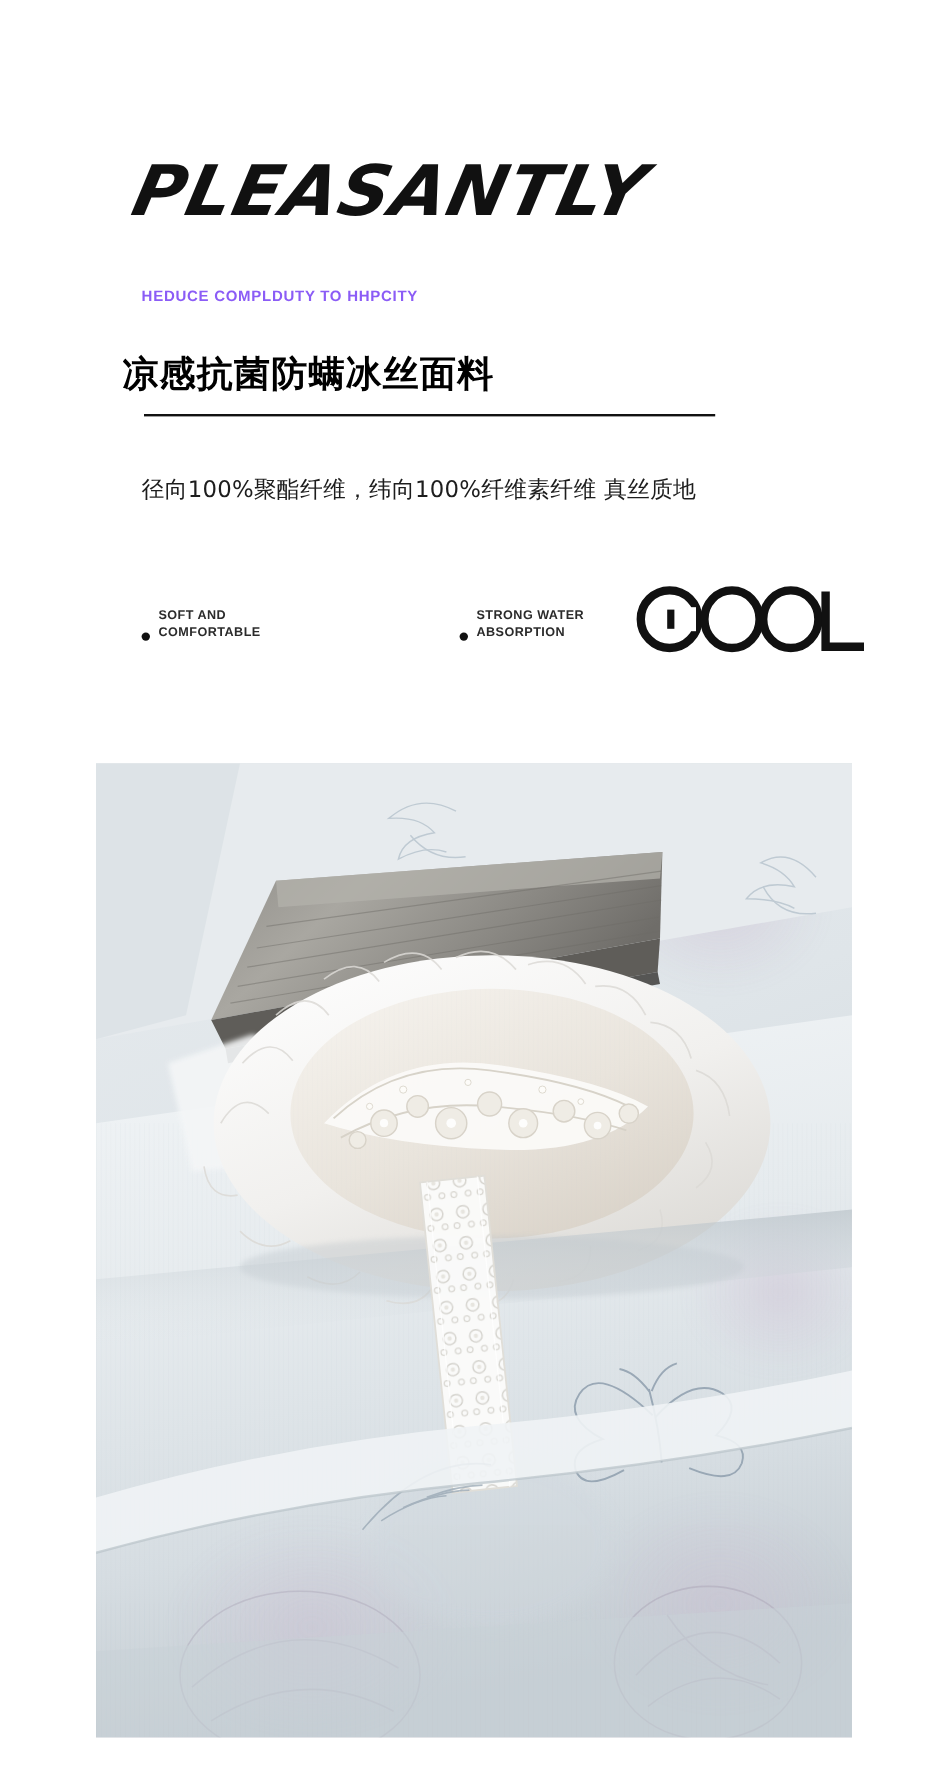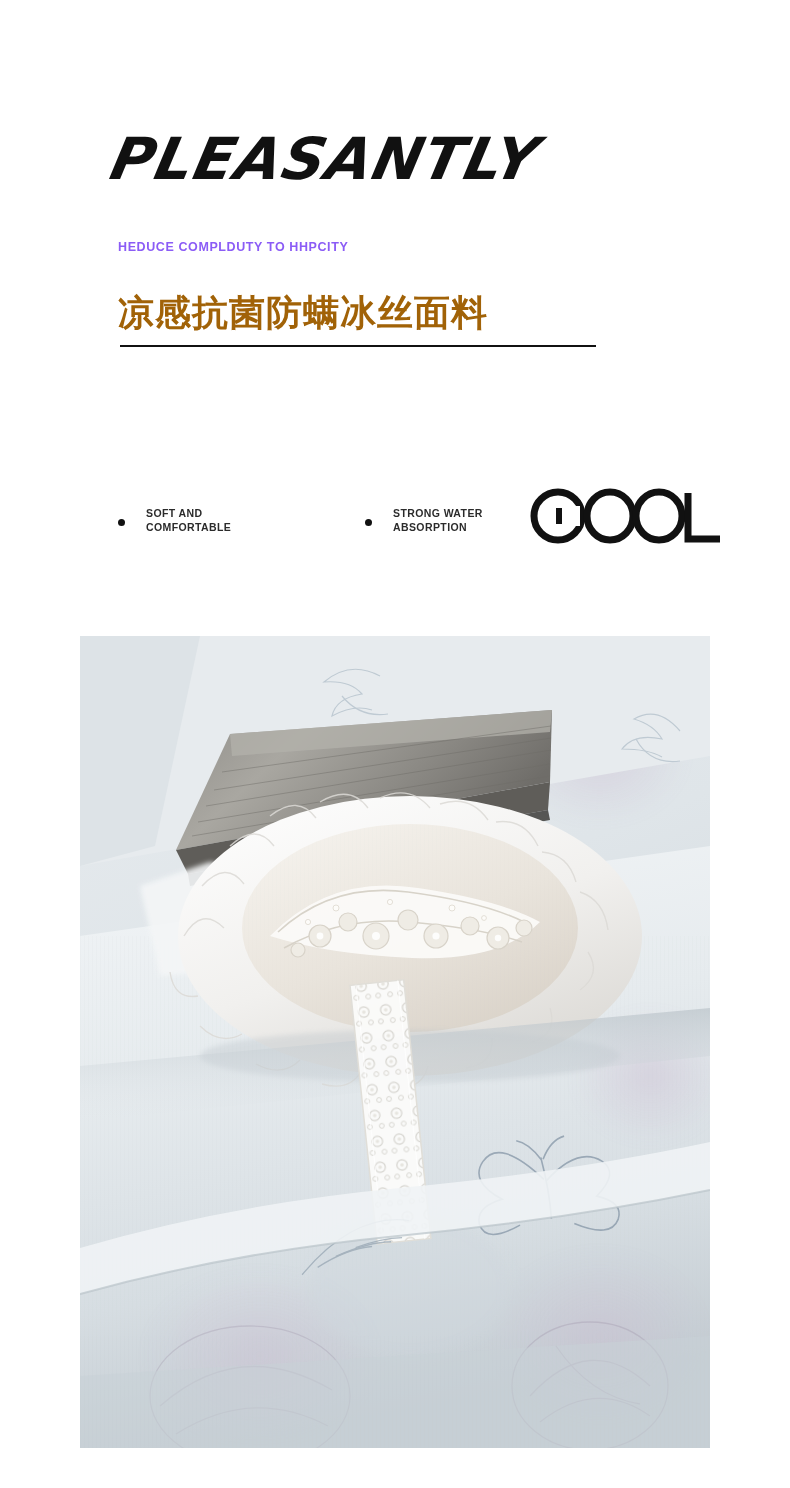--- a/index.html
+++ b/index.html
@@ -55,27 +55,27 @@
     top: 240px;
     font-size: 12.5px;
     letter-spacing: 0.6px;
     font-weight: 700;
     color: #8b5cf6;
     white-space: nowrap;
   }
 
   .headline-cn {
     position: absolute;
-    left: 118px;
+    left: 102px;
     top: 288px;
     font-family: "DejaVu Sans", sans-serif;
-    font-size: 36px;
+    font-size: 30px;
     line-height: 50px;
     font-weight: 700;
-    color: #a16207;
+    color: #000000;
     letter-spacing: 1px;
     white-space: nowrap;
   }
   .headline-underline {
     position: absolute;
     left: 120px;
     top: 345px;
     width: 476px;
     height: 2px;
     background: #111111;
@@ -98,25 +98,25 @@
     position: absolute;
     left: 118px;
     top: 506px;
     width: 420px;
     height: 40px;
   }
   .feature {
     position: absolute;
     top: 0;
     display: flex;
-    align-items: center;
-    gap: 21px;
+    align-items: flex-end;
+    gap: 7px;
   }
   .feature.f0 { left: 0; }
-  .feature.f1 { left: 247px; }
+  .feature.f1 { left: 265px; }
   .bullet-dot {
     width: 7px; height: 7px;
     border-radius: 50%;
     background: #111111;
     margin-top: 4px;
     flex: 0 0 auto;
   }
   .feature-label {
     font-size: 10.5px;
     line-height: 14px;
@@ -163,20 +163,21 @@
     <div class="brand-wordmark">
       <span class="cut">PLEASANTLY</span>
     </div>
 
     <div class="sub-en">HEDUCE COMPLDUTY TO HHPCITY</div>
 
     <h1 class="headline-cn">凉感抗菌防螨冰丝面料</h1>
     <div class="headline-underline"></div>
 
     <div class="desc">
+      <div>径向100%聚酯纤维，纬向100%纤维素纤维 真丝质地</div>
     </div>
 
     <div class="features">
       <div class="feature f0">
         <span class="bullet-dot"></span>
         <span class="feature-label">SOFT AND
 COMFORTABLE</span>
       </div>
       <div class="feature f1">
         <span class="bullet-dot"></span>

